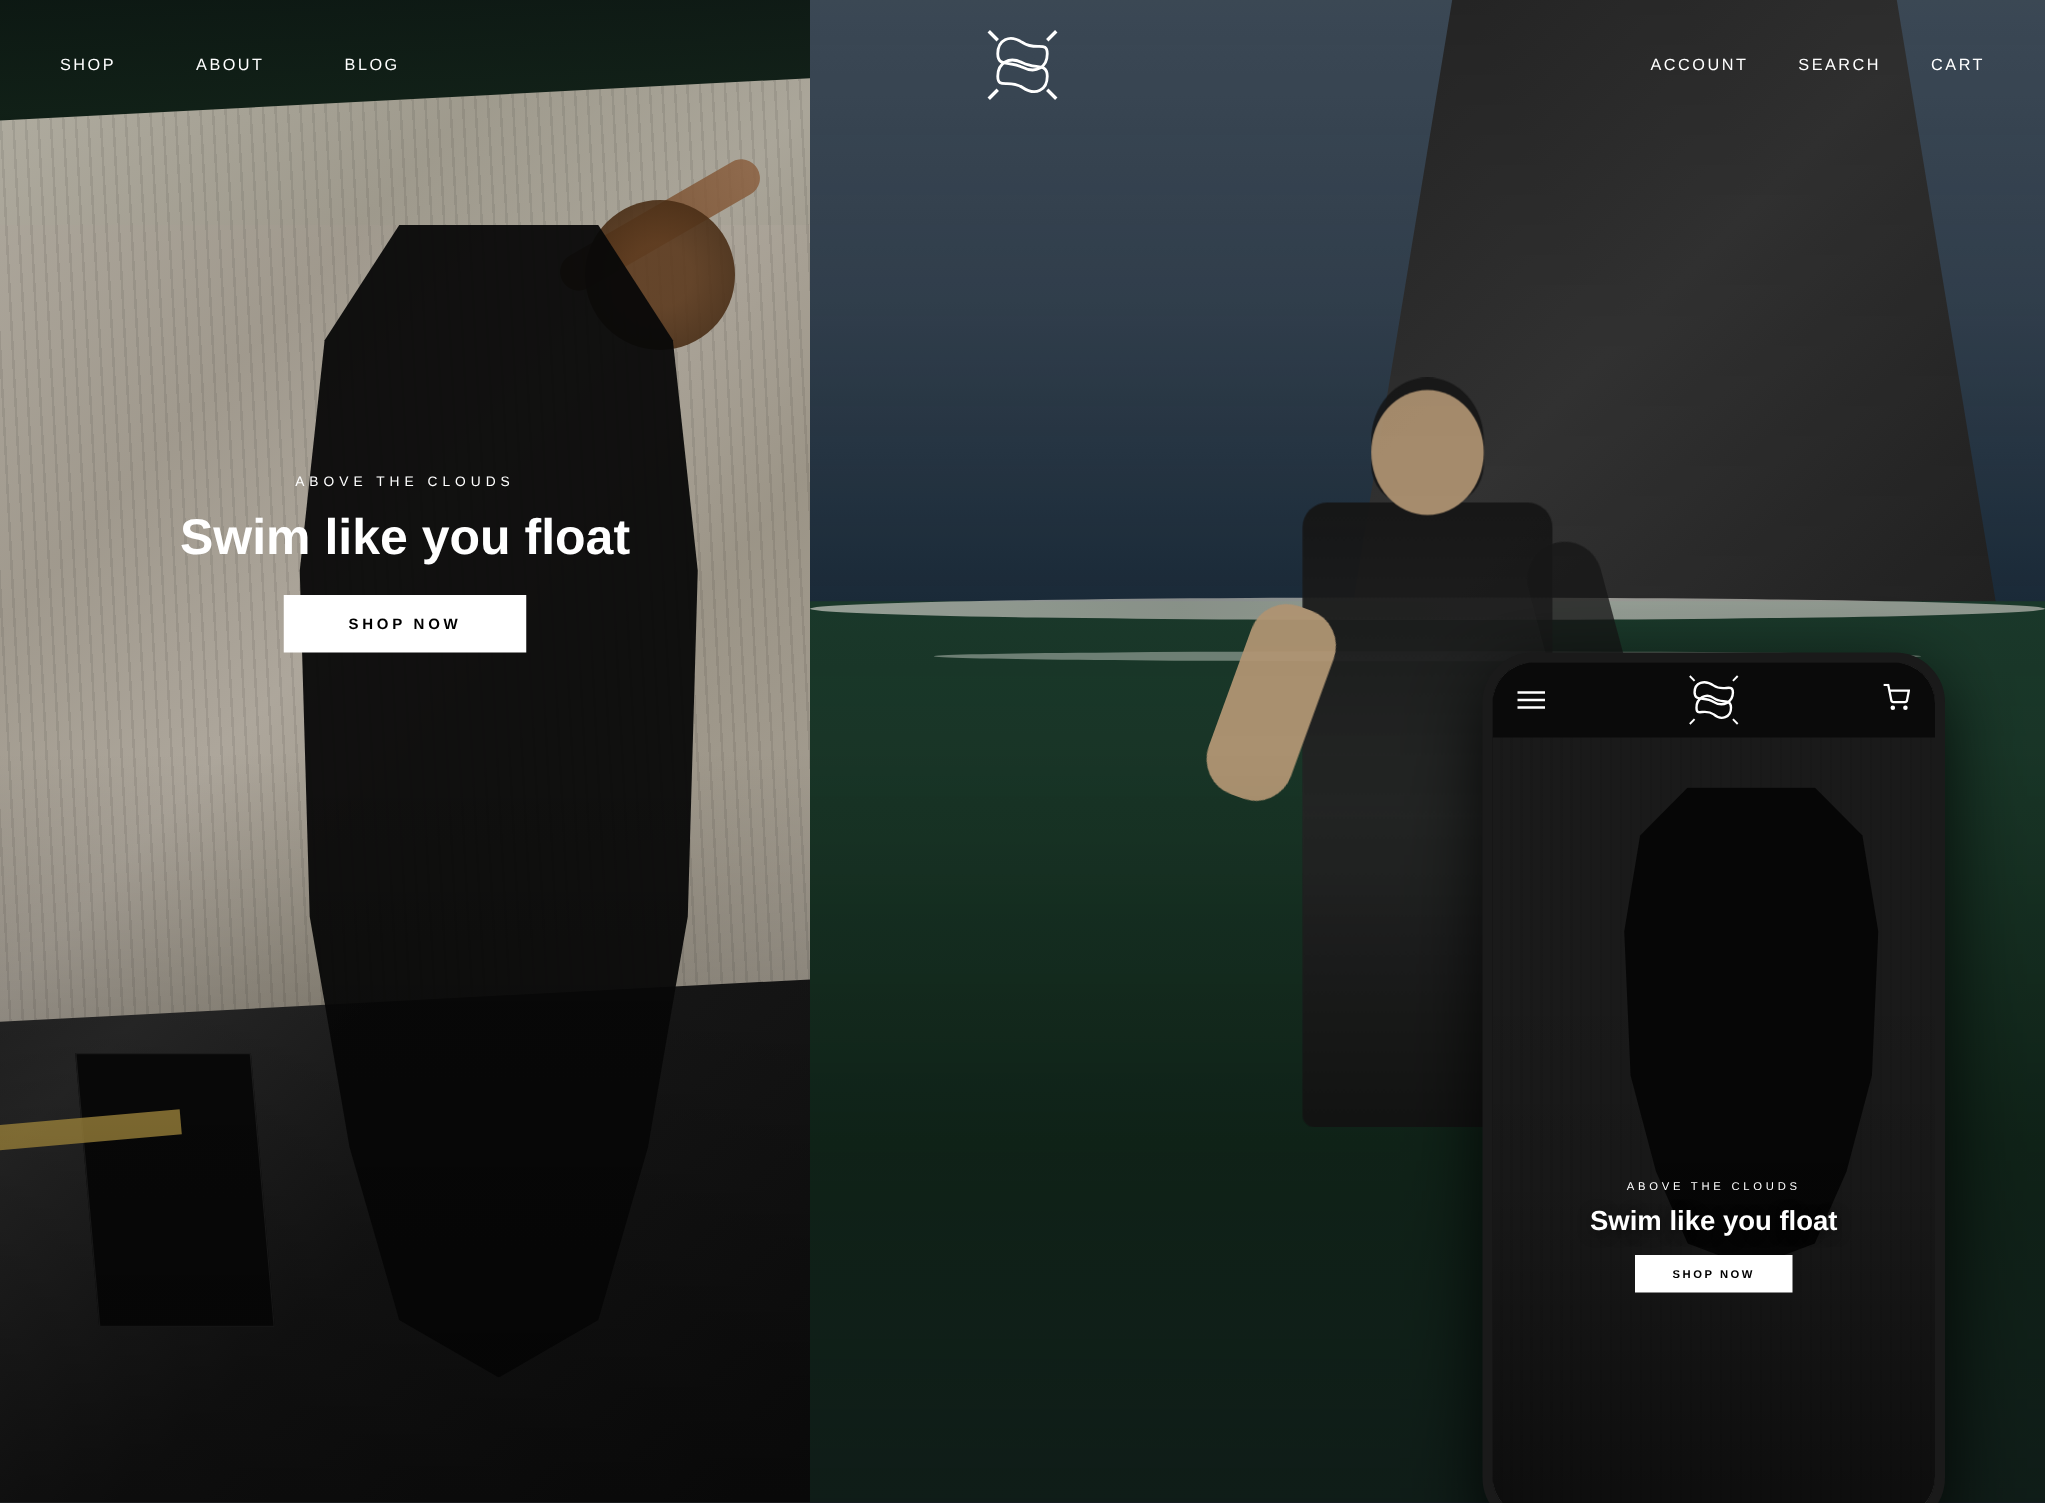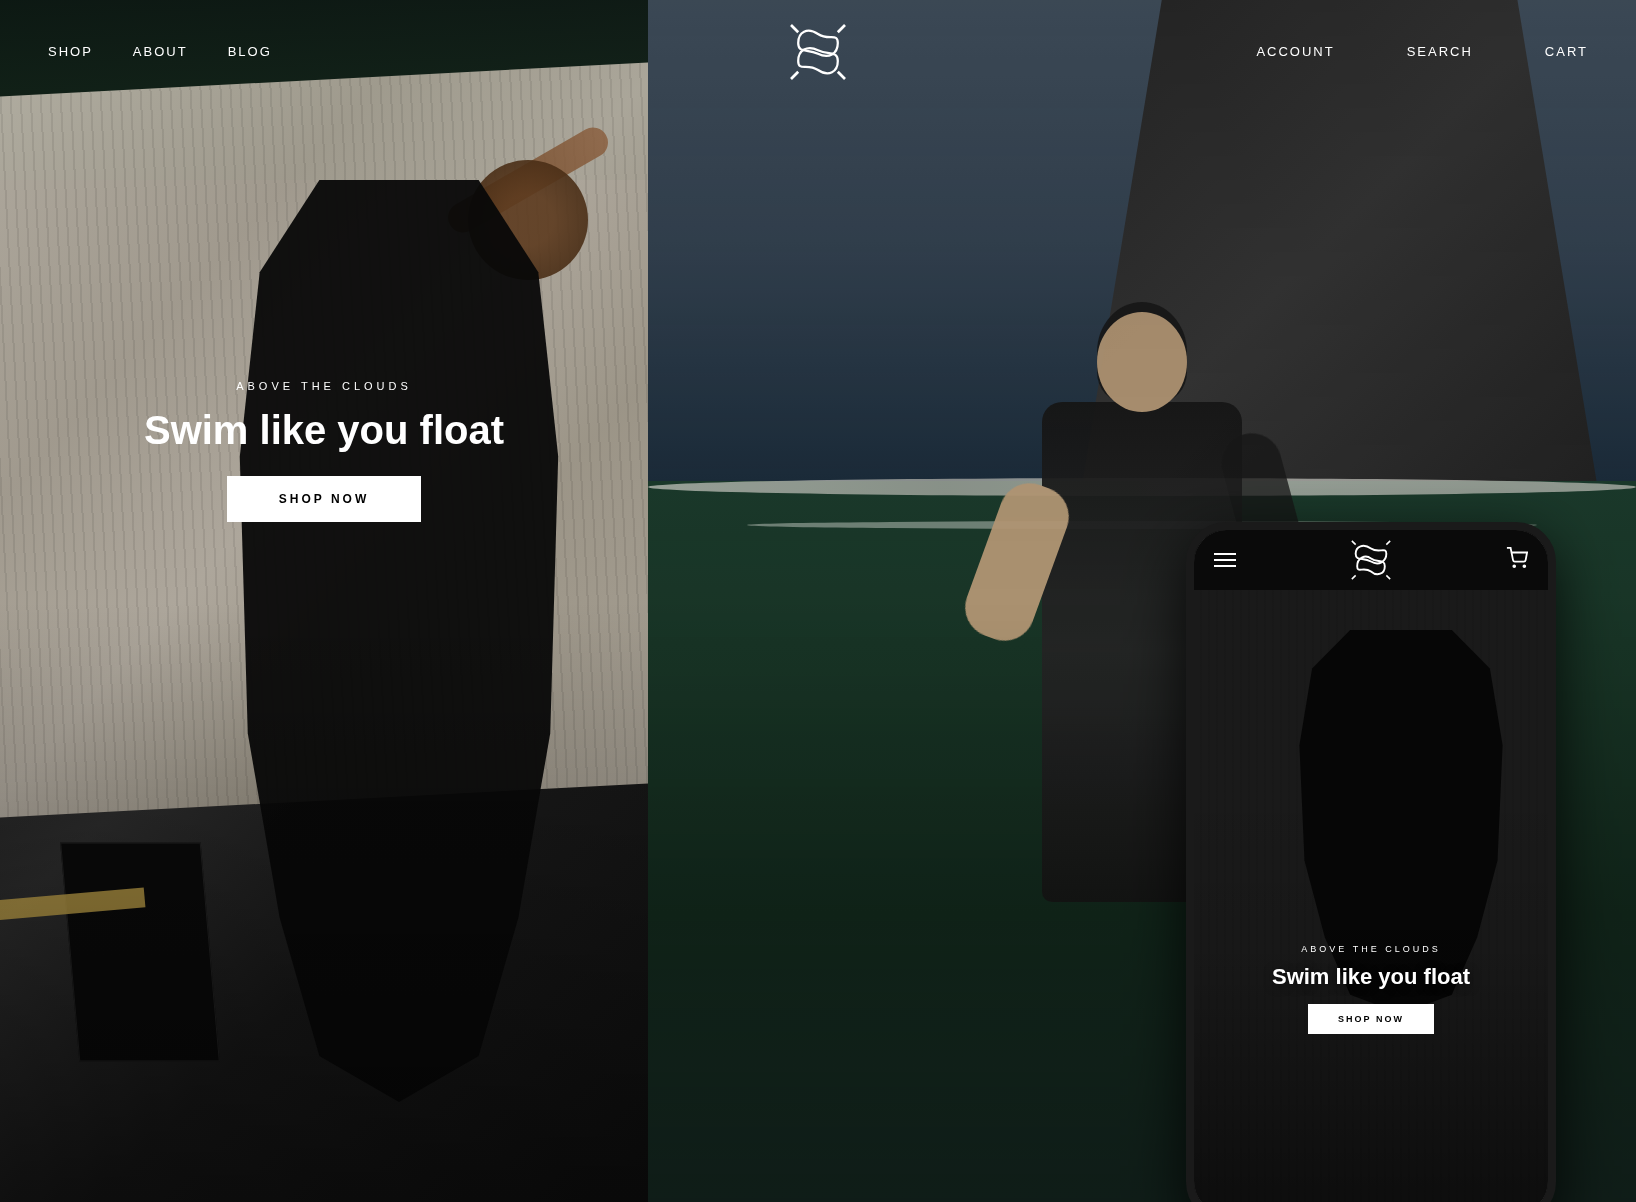--- a/index.html
+++ b/index.html
@@ -12,21 +12,21 @@
       height: 103px;
       display: flex;
       align-items: center;
       justify-content: space-between;
       padding: 0 48px;
       z-index: 100;
       background: transparent;
     }
     .nav-left {
       display: flex;
-      gap: 40px;
+      gap: 64px;
       align-items: center;
     }
     .nav-item {
       color: #fff;
       font-size: 13px;
       font-weight: 500;
       letter-spacing: 2px;
       text-transform: uppercase;
       cursor: pointer;
       text-decoration: none;
@@ -38,21 +38,21 @@
       display: flex;
       align-items: center;
       justify-content: center;
     }
     .logo-svg {
       width: 72px;
       height: 72px;
     }
     .nav-right {
       display: flex;
-      gap: 72px;
+      gap: 40px;
       align-items: center;
     }
 
     
     .main {
       position: absolute;
       top: 0; left: 0; right: 0; bottom: 0;
       display: flex;
       text-decoration: underline;
     }

